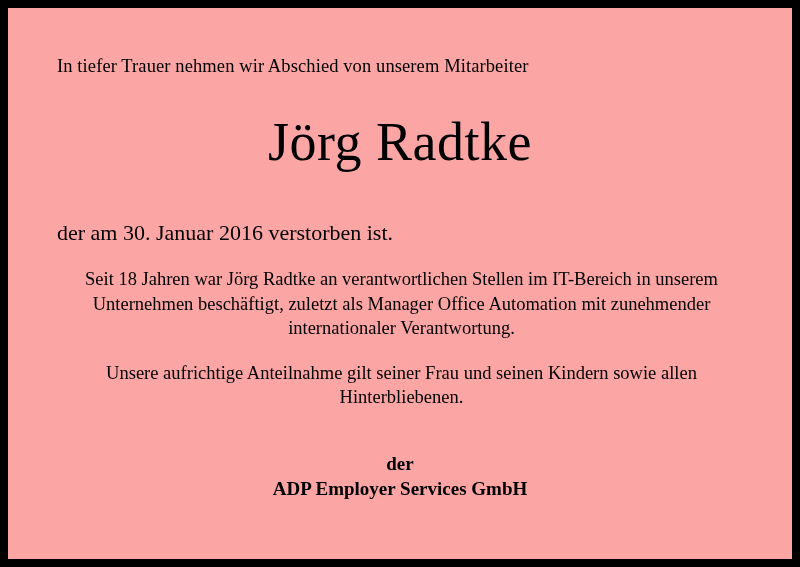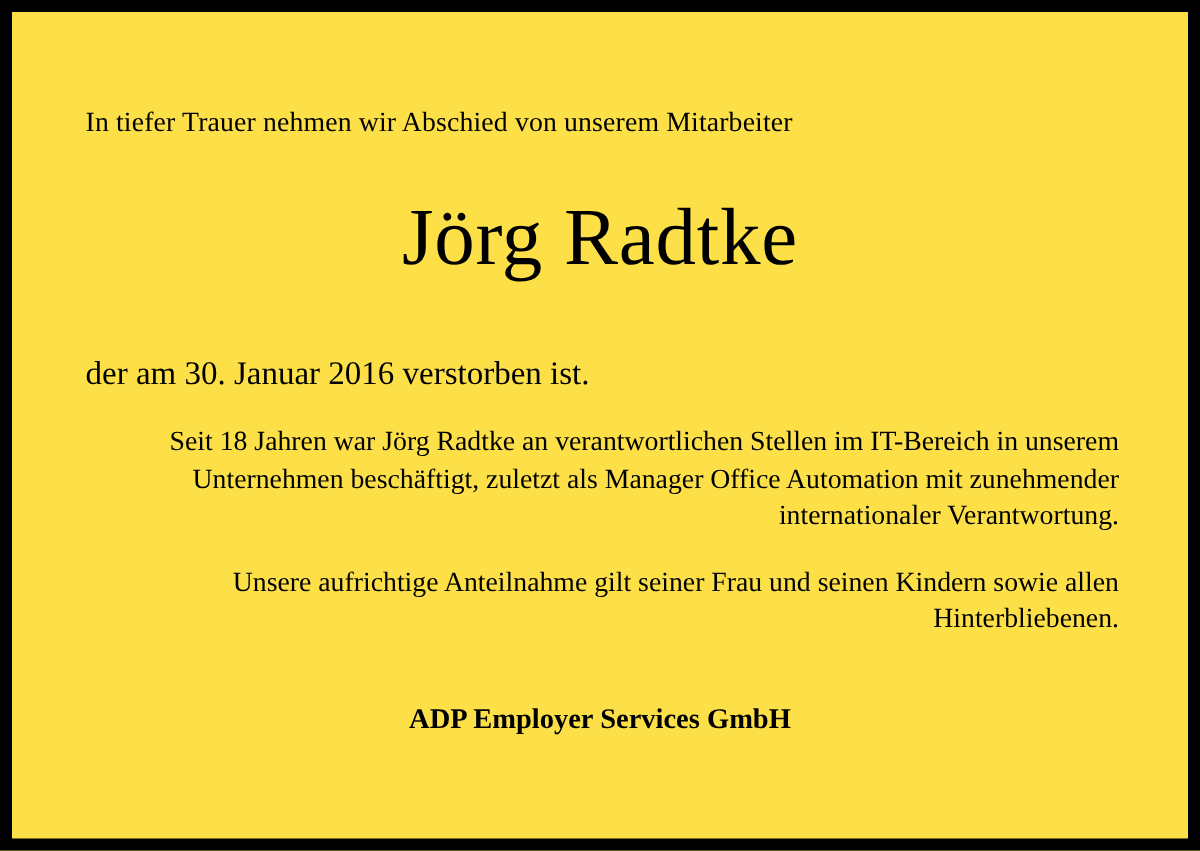--- a/index.html
+++ b/index.html
@@ -17,24 +17,24 @@
     box-sizing: border-box;
     width: 800px;
     height: 567px;
     background: #000000;
     padding: 8px 8px 8px 8px;
   }
   .obituary-card {
     box-sizing: border-box;
     width: 100%;
     height: 100%;
-    background: #fde047;
+    background: #fca5a5;
     color: #000000;
     position: relative;
-    padding: 56px 46px 20px 46px;
+    padding: 40px 46px 20px 46px;
   }
   .intro-line {
     font-size: 18.5px;
     line-height: 1.3;
     letter-spacing: 0.1px;
     margin: 6px 0 0 3px;
   }
   .deceased-name {
     text-align: center;
     font-size: 54px;
@@ -45,21 +45,21 @@
   }
   .death-date {
     font-size: 22px;
     margin: 48px 0 0 3px;
     line-height: 1.3;
   }
   .body-paragraph {
     font-size: 18.5px;
     line-height: 1.32;
     margin: 20px 0 0 3px;
-    text-align: right;
+    text-align: center;
     max-width: 690px;
   }
   .signature-block {
     text-align: center;
     font-weight: bold;
     font-size: 19px;
     line-height: 1.32;
     margin-top: 42px;
   }
   .signature-line {
@@ -77,17 +77,18 @@
     <div class="deceased-name">Jörg Radtke</div>
 
     <div class="death-date">der am 30. Januar 2016 verstorben ist.</div>
 
     <p class="body-paragraph">Seit 18 Jahren war Jörg Radtke an verantwortlichen Stellen im IT-Bereich in unserem Unternehmen beschäftigt, zuletzt als Manager Office Automation mit zunehmender internationaler Verantwortung.</p>
 
 
     <p class="body-paragraph">Unsere aufrichtige Anteilnahme gilt seiner Frau und seinen Kindern sowie allen Hinterbliebenen.</p>
 
     <div class="signature-block">
+      <span class="signature-line">der</span>
       <span class="signature-line">ADP Employer Services GmbH</span>
     </div>
 
   </div>
 </div>
 
 </body></html>

